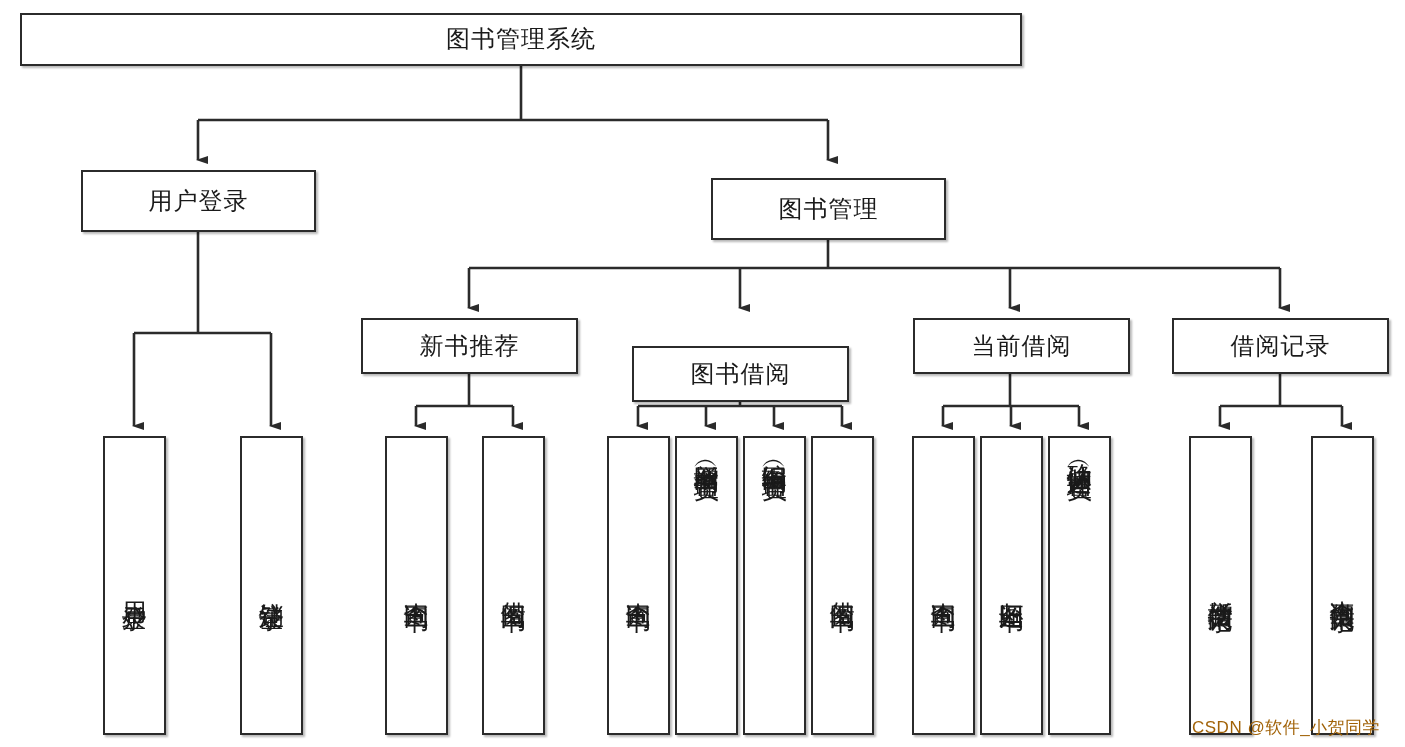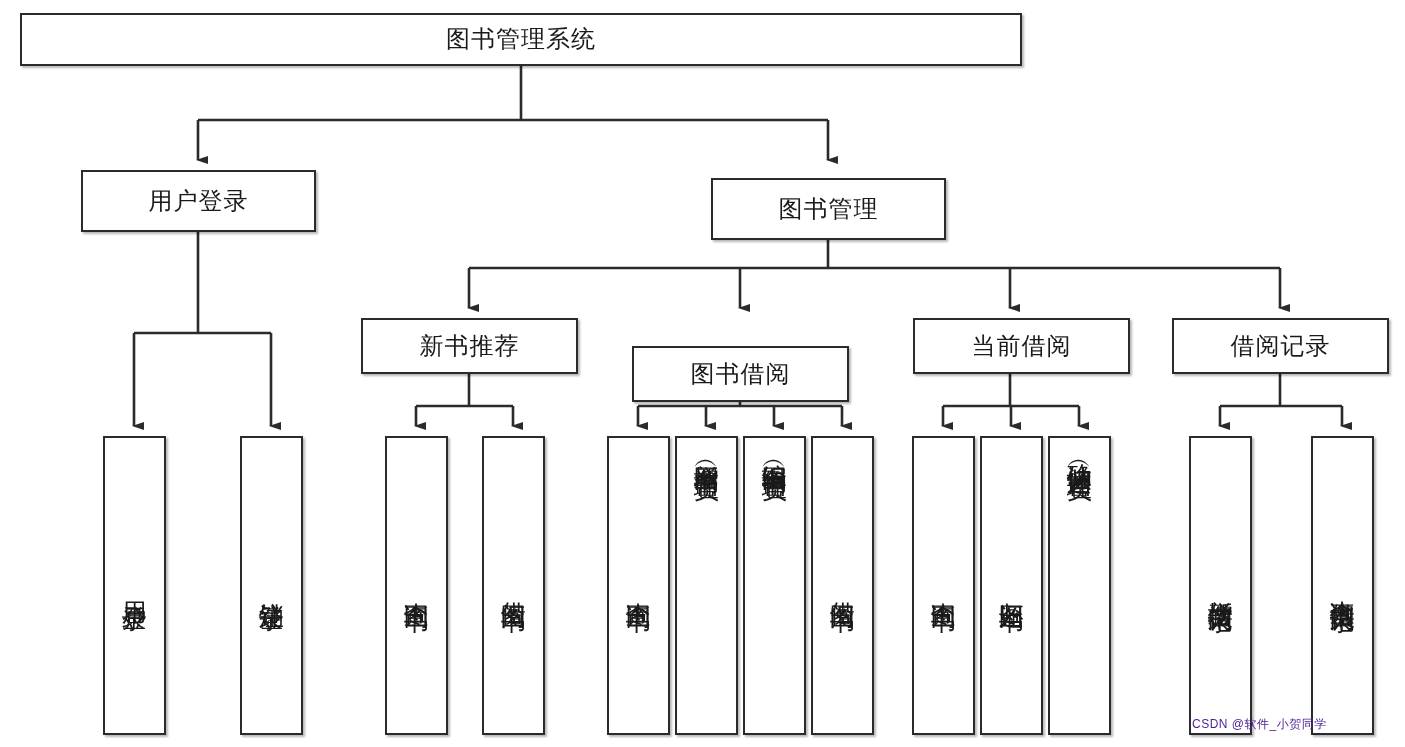--- a/index.html
+++ b/index.html
@@ -54,22 +54,22 @@
     letter-spacing: 2px;
     white-space: nowrap;
     color: #1a1a1a;
   }
   .node.v-text.centered {
     align-items: center;
     padding-top: 0;
   }
   .watermark {
     position: absolute;
-    font-size: 12px;
-    color: #4c1d95;
+    font-size: 17px;
+    color: #a16207;
     letter-spacing: 0.5px;
     white-space: nowrap;
   }
 </style>
 </head>
 <body>
 
 <div id="canvas">
 
   <svg class="edges" viewBox="0 0 1405 747" xmlns="http://www.w3.org/2000/svg">

